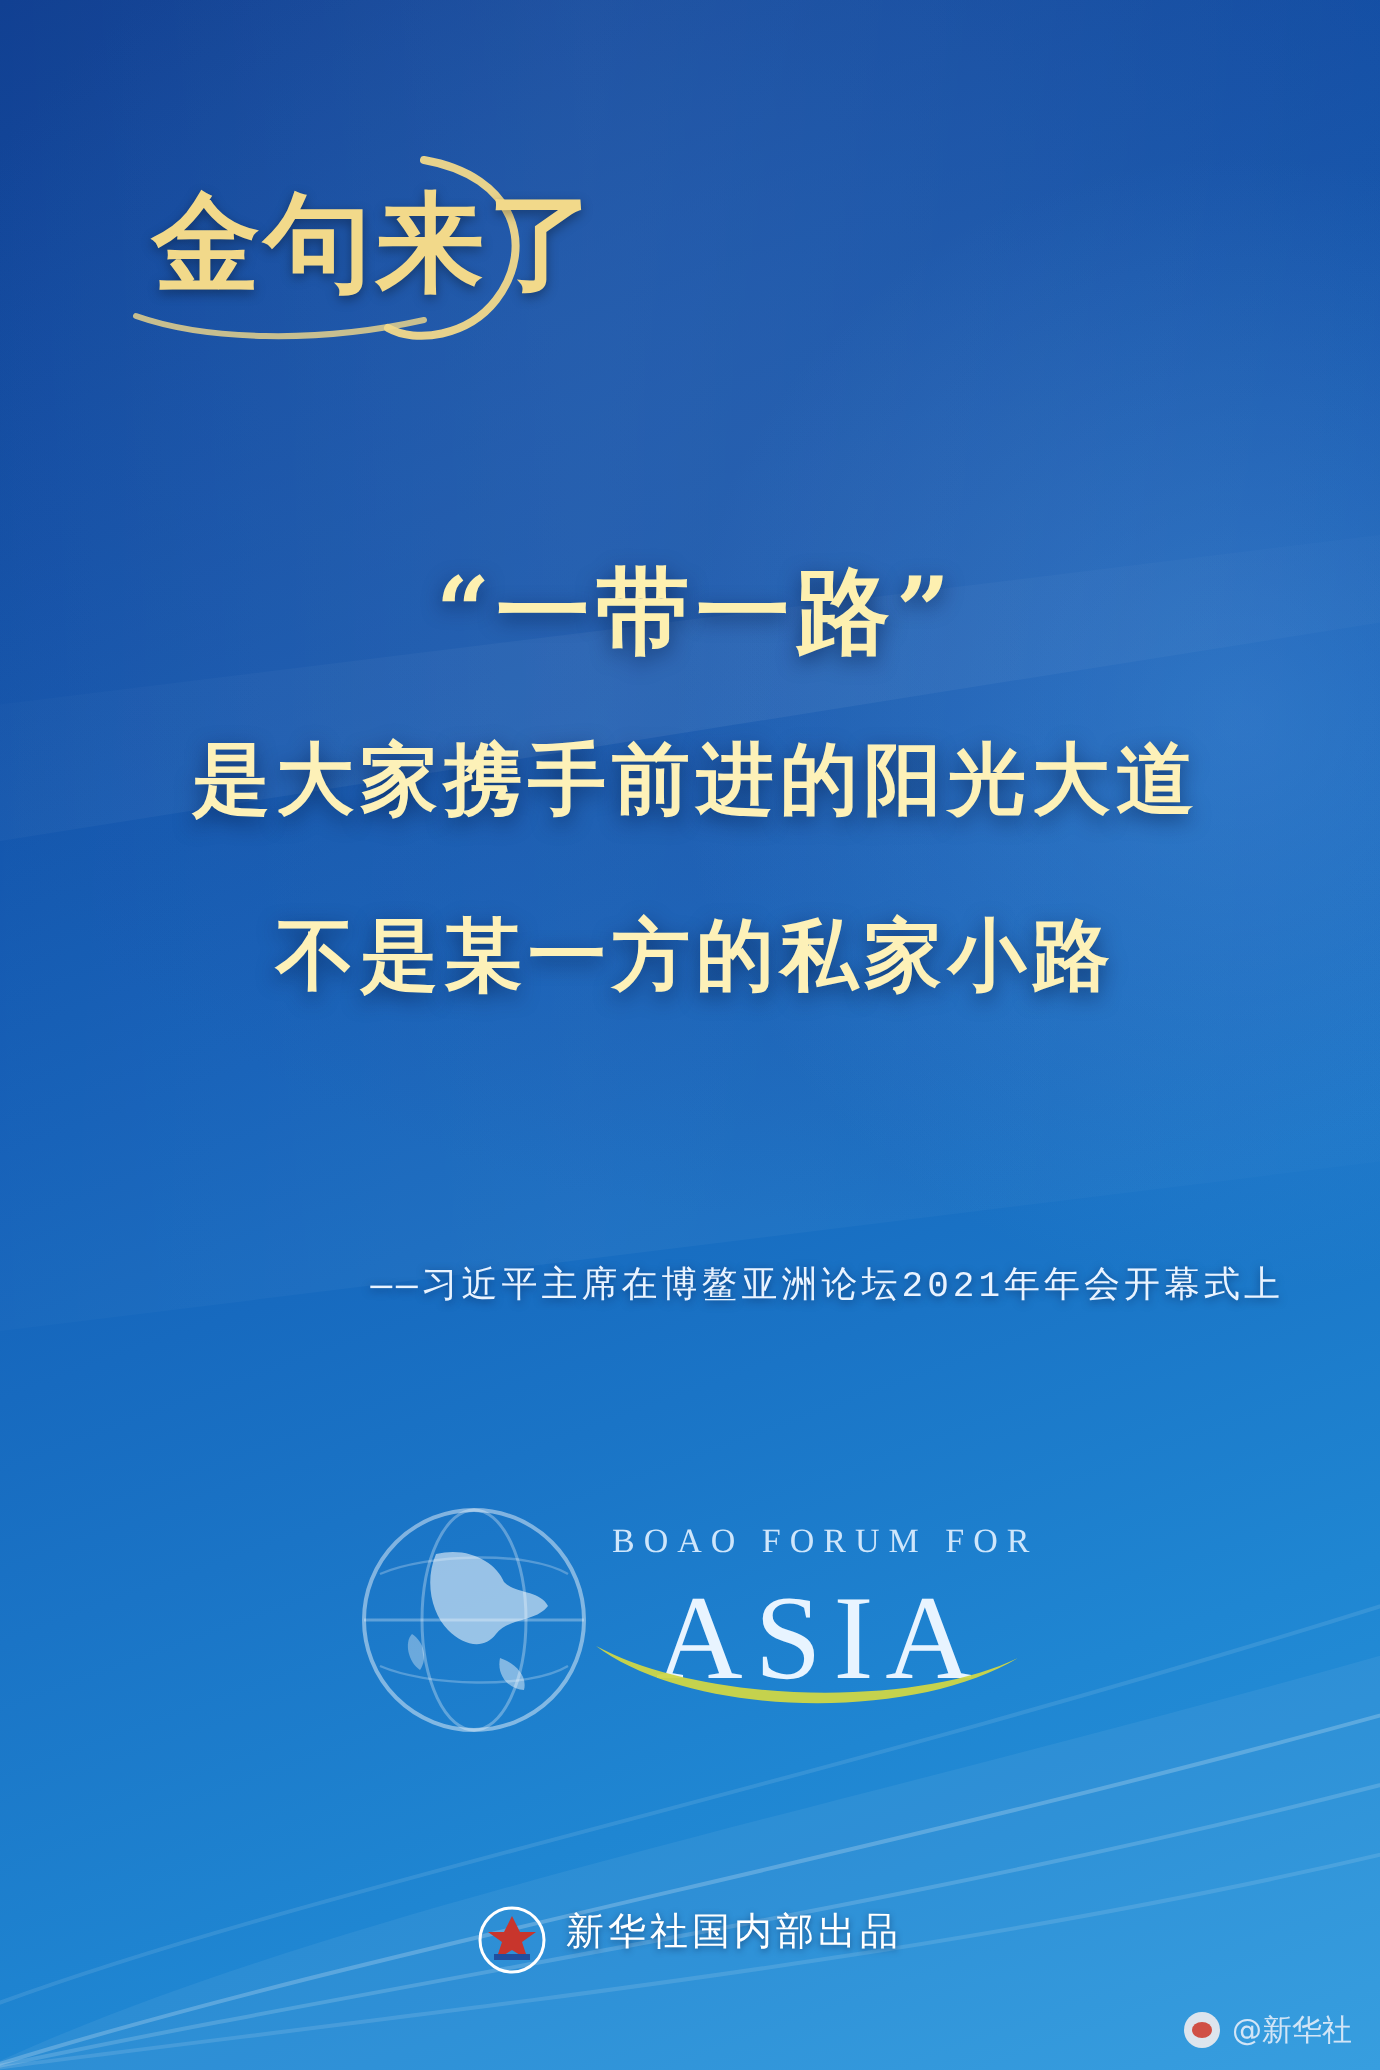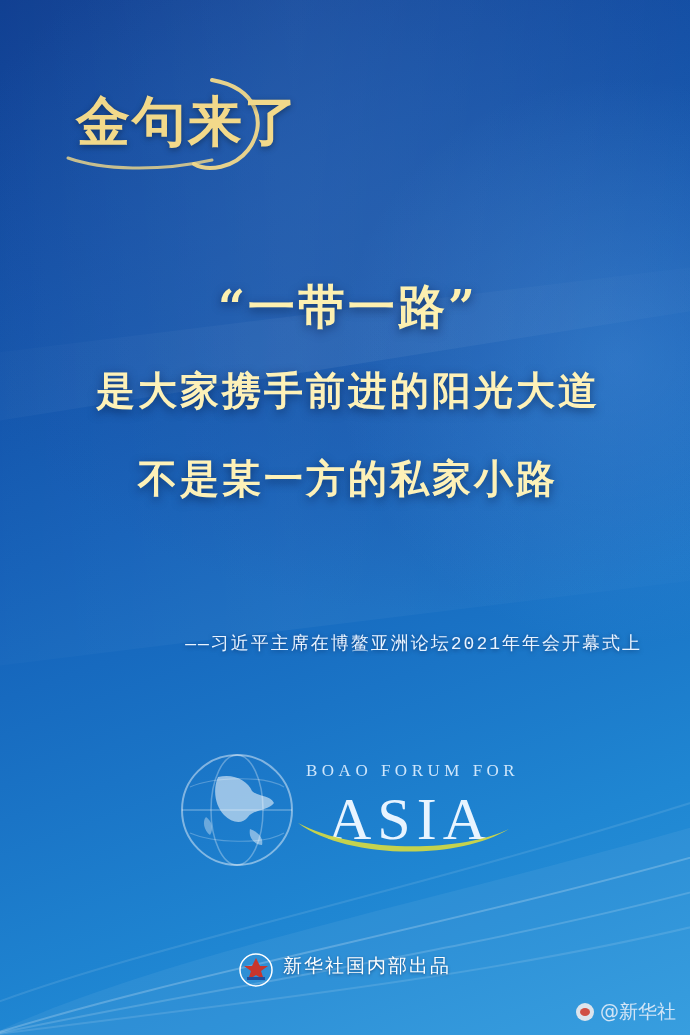--- a/index.html
+++ b/index.html
@@ -176,24 +176,23 @@
     letter-spacing: 2px;
     color: #ffffff;
     text-shadow: 0 1px 3px rgba(0,20,60,0.5);
   }
 
   .weibo {
     position: absolute;
     right: 14px;
     bottom: 10px;
     display: flex;
-    align-items: center;
     gap: 6px;
     color: #dbe9f8;
-    font-size: 19px;
+    font-size: 15px;
     font-family: "DejaVu Sans", "Liberation Sans", sans-serif;
     opacity: .95;
     margin-top: 12px;
   }
   .weibo .wb-icon {
     width: 18px;
     height: 18px;
     border-radius: 50%;
     background: #e6e9ee;
     display: inline-block;

